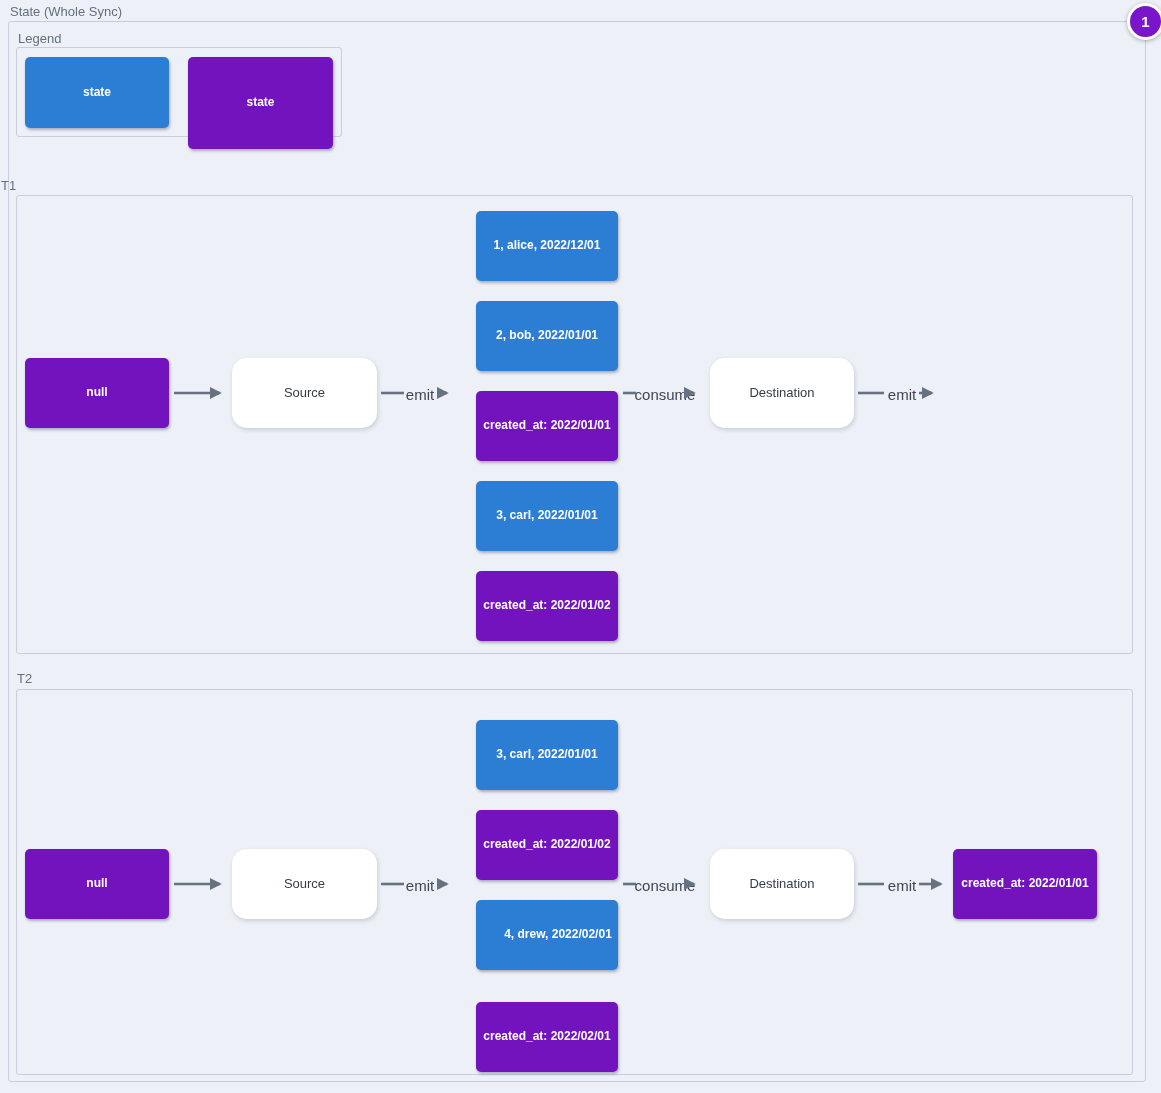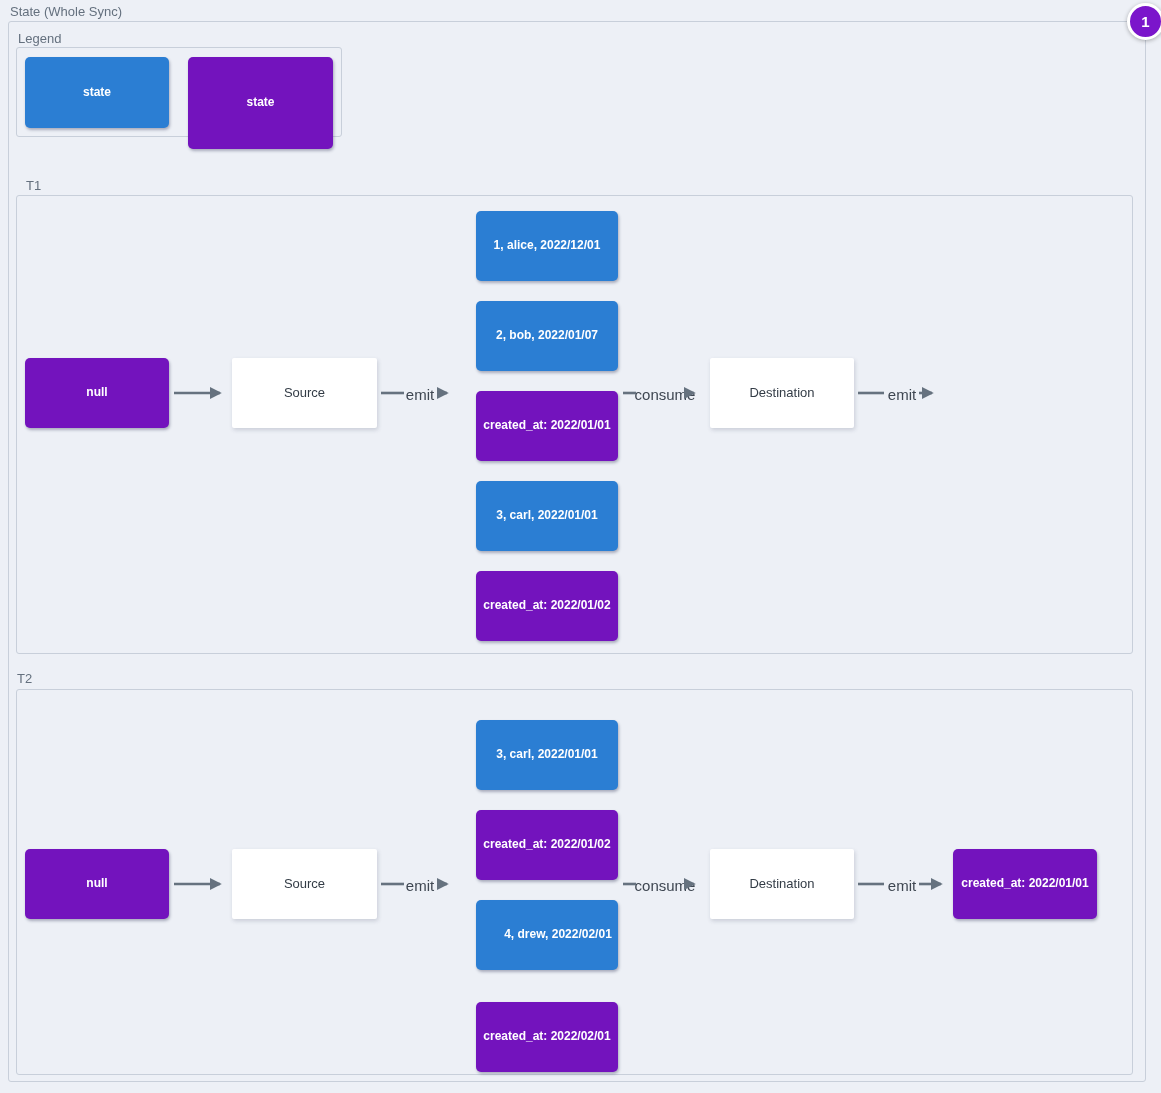--- a/index.html
+++ b/index.html
@@ -40,21 +40,21 @@
   }
   .node.state {
     background:#7313bd;
     box-shadow:1px 2px 3px rgba(40,45,80,0.35);
   }
   .node.plain {
     background:#ffffff;
     color:#333c46;
     font-weight:normal;
     font-size:13px;
-    border-radius:2px;
+    border-radius:15px;
     box-shadow:1px 2px 4px rgba(40,45,80,0.18);
   }
   .node .lbl { display:block; width:100%; }
   .node.oneline .lbl { white-space:nowrap; }
   .edge-label {
     position:absolute;
     transform:translate(-50%,-50%);
     font-size:15px;
     color:#3e4651;
     white-space:nowrap;
@@ -93,35 +93,35 @@
 
 <div class="panel-label" style="left:18px; top:31px;">Legend</div>
 <div class="panel" style="left:16px; top:47px; width:326px; height:90px;"></div>
 <div class="node record oneline" style="left:25px; top:57px; width:144px; height:71px;">
   <span class="lbl">state</span>
 </div>
 <div class="node state oneline" style="left:188px; top:57px; width:145px; height:92px;">
   <span class="lbl">state</span>
 </div>
 
-<div class="panel-label" style="left:26px; top:178px;">T1</div>
+<div class="panel-label" style="left:1px; top:178px;">T1</div>
 <div class="panel" style="left:16px; top:195px; width:1117px; height:459px;"></div>
 
 <div class="node state oneline" style="left:25px; top:358px; width:144px; height:70px;">
   <span class="lbl">null</span>
 </div>
 <div class="node plain oneline" style="left:232px; top:358px; width:145px; height:70px;">
   <span class="lbl">Source</span>
 </div>
 
 <div class="node record oneline" style="left:476px; top:211px; width:142px; height:70px;">
   <span class="lbl">1, alice, 2022/12/01</span>
 </div>
 <div class="node record oneline" style="left:476px; top:301px; width:142px; height:70px;">
-  <span class="lbl">2, bob, 2022/01/07</span>
+  <span class="lbl">2, bob, 2022/01/01</span>
 </div>
 <div class="node state" style="left:476px; top:391px; width:142px; height:70px;">
   <span class="lbl">created_at: 2022/01/01</span>
 </div>
 <div class="node record oneline" style="left:476px; top:481px; width:142px; height:70px;">
   <span class="lbl">3, carl, 2022/01/01</span>
 </div>
 <div class="node state" style="left:476px; top:571px; width:142px; height:70px;">
   <span class="lbl">created_at: 2022/01/02</span>
 </div>

